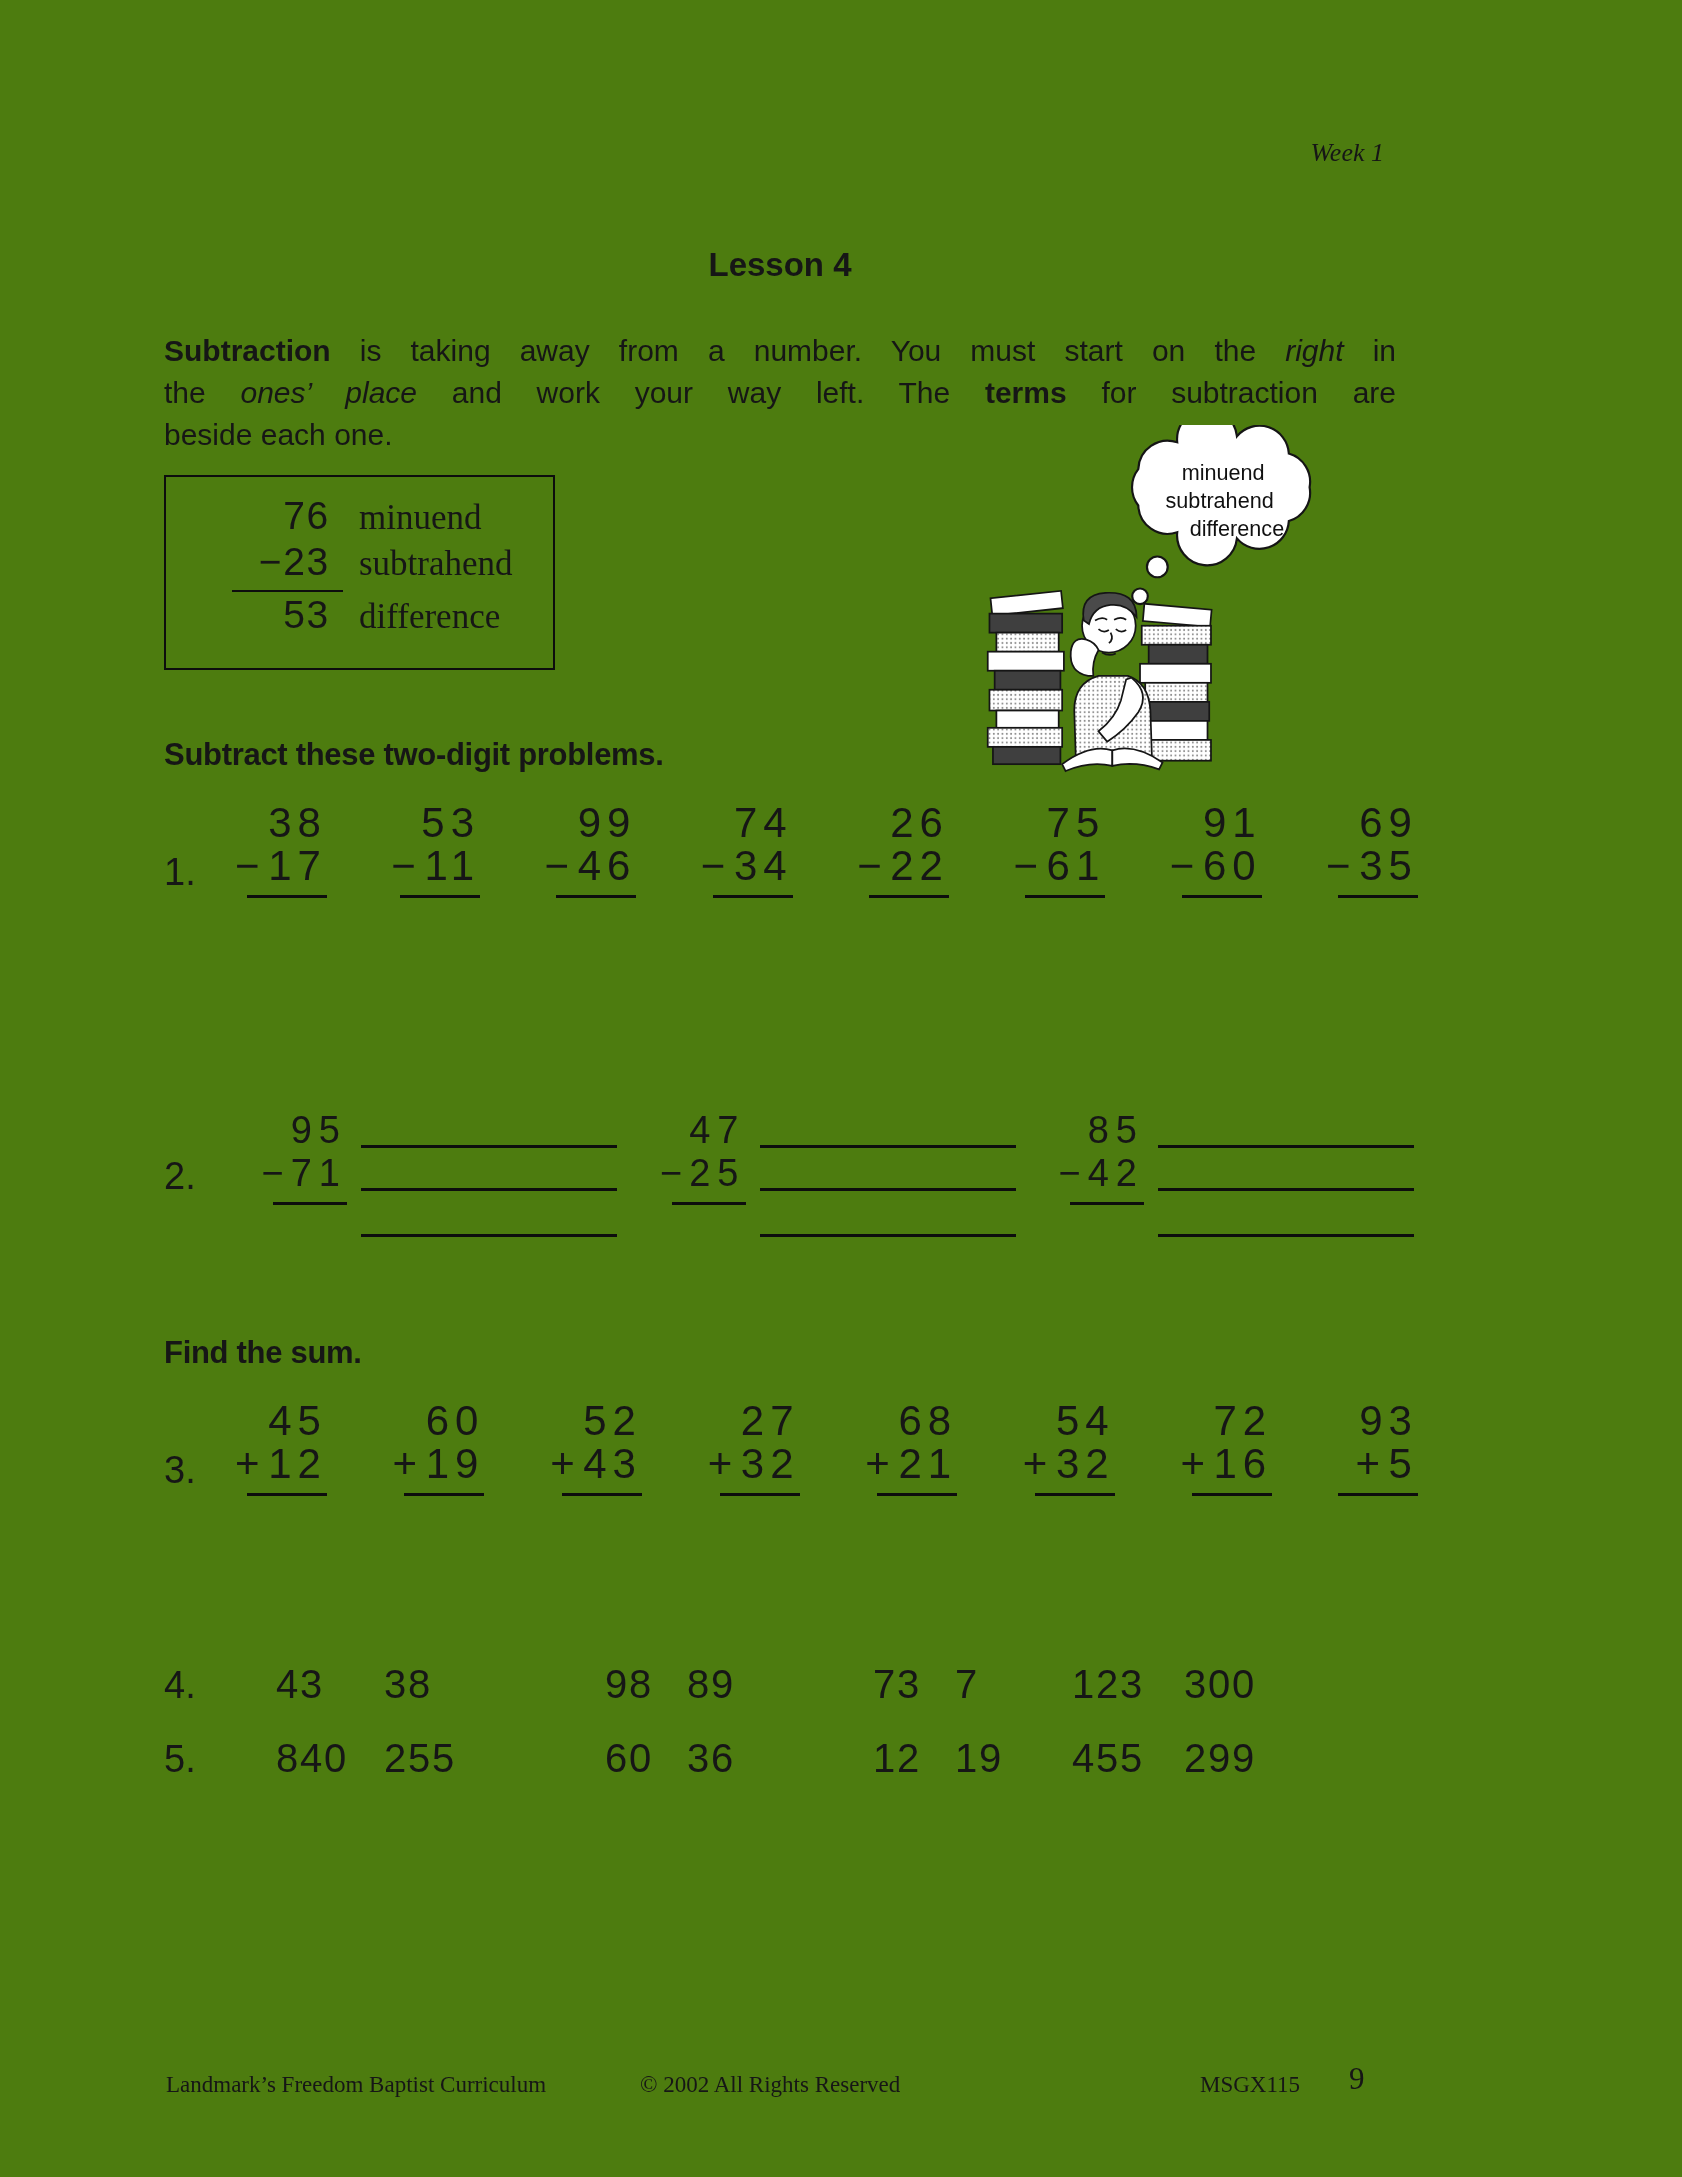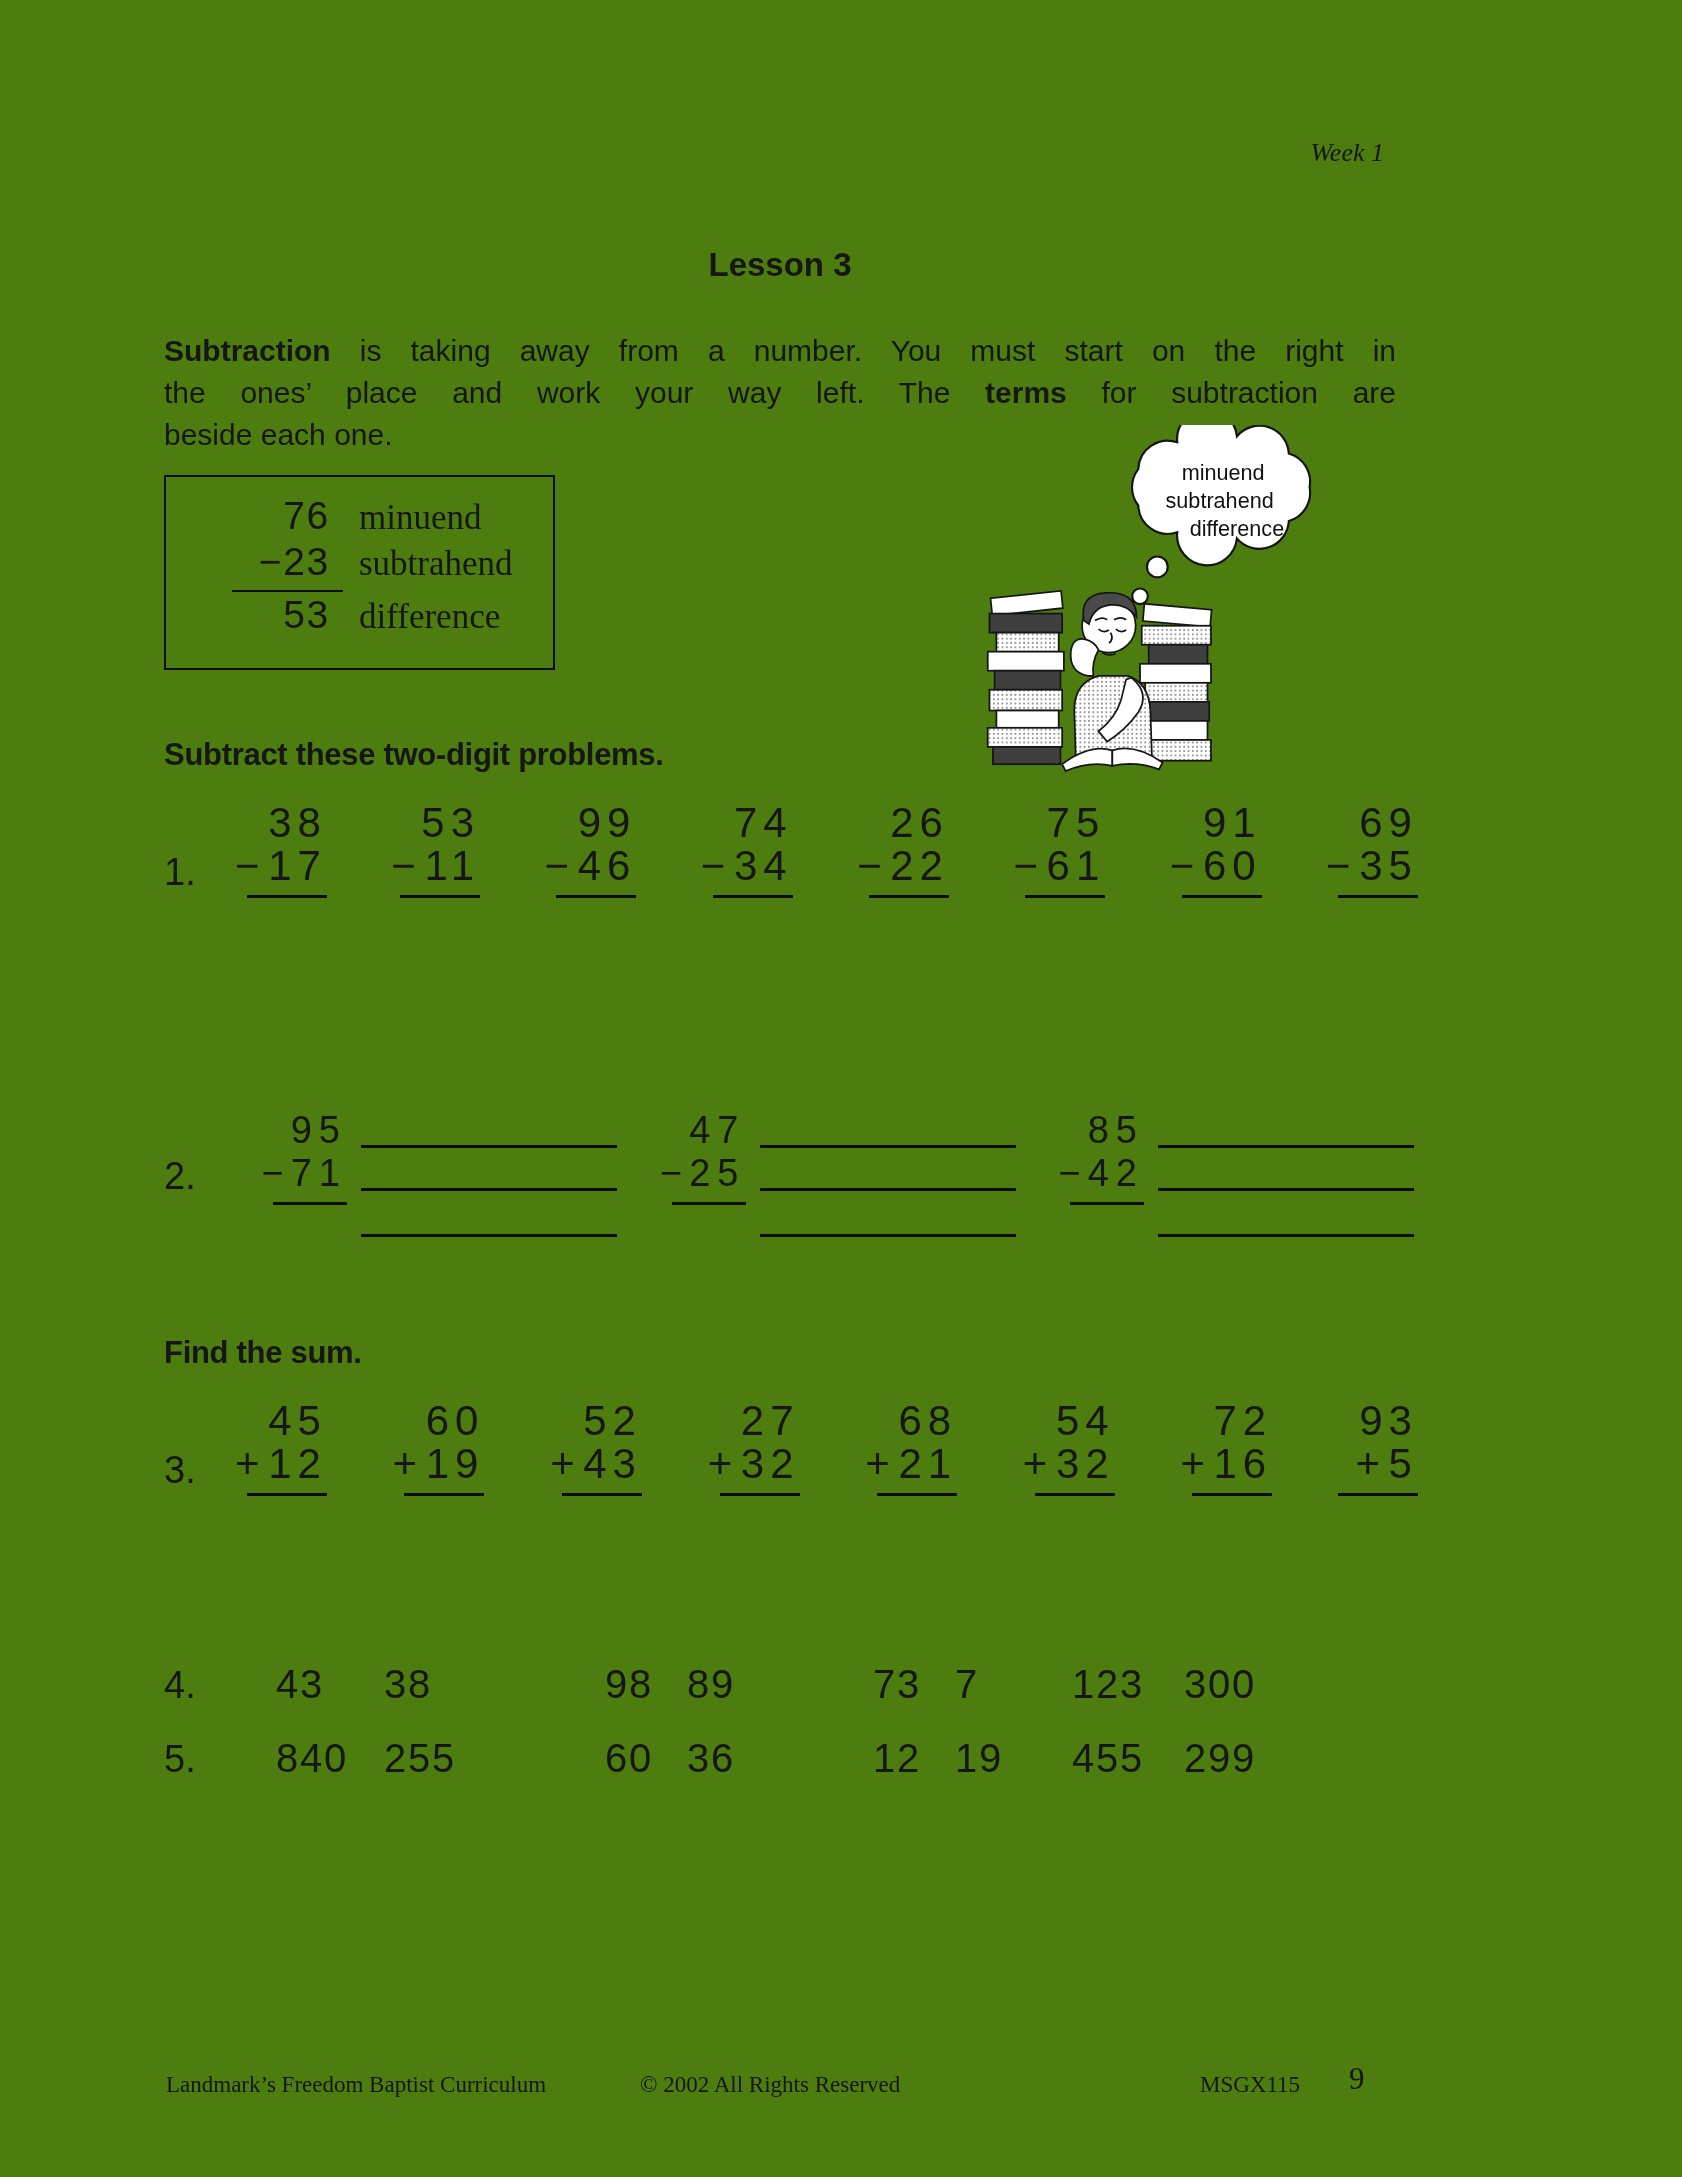--- a/index.html
+++ b/index.html
@@ -15,21 +15,21 @@
 
   
   .week{top:138px;right:299px;font-family:"Liberation Serif",serif;font-style:italic;font-size:26px;}
   .title{left:164px;top:246px;width:1232px;text-align:center;font-size:33px;font-weight:bold;}
 
   
   .intro{left:164px;top:330px;width:1232px;font-size:30px;line-height:42px;}
   .intro .ln{text-align:justify;text-align-last:justify;height:42px;overflow:hidden;}
   .intro .ln.last{text-align:left;text-align-last:left;}
   .b{font-weight:bold;}
-  .i{}
+  .i{font-style:italic;}
 
   
   .exbox{left:164px;top:475px;width:391px;height:195px;border:2.6px solid #0d0d0d;box-sizing:border-box;padding:17.3px 0 0 12px;}
   .ex-row{display:flex;align-items:baseline;height:46px;}
   .ex-num{width:152px;text-align:right;font-size:39px;letter-spacing:1.7px;}
   .ex-label{margin-left:29px;font-family:"Liberation Serif",serif;font-size:35px;}
   .ex-rule{margin-left:54px;width:111px;border-top:2.6px solid #0d0d0d;height:0;margin-top:3.5px;margin-bottom:1.7px;}
 
   
   .instr{left:164px;font-size:31px;font-weight:bold;letter-spacing:-0.3px;}
@@ -64,21 +64,21 @@
   
   .cartoon{left:979px;top:425px;}
   .cartoon text{font-family:"Liberation Sans",sans-serif;font-size:25px;fill:#111;}
 </style>
 </head>
 <body>
 
 <div class="page">
 
   <div class="abs week">Week 1</div>
-  <div class="abs title">Lesson 3</div>
+  <div class="abs title">Lesson 4</div>
 
   <div class="abs intro">
     <div class="ln"><span class="b">Subtraction</span><span> is taking away from a number.  You must start on the </span><span class="i">right</span><span> in</span></div>
     <div class="ln"><span>the </span><span class="i">ones’ place</span><span> and work your way left.  The </span><span class="b">terms</span><span> for subtraction are</span></div>
     <div class="ln last"><span>beside each one.</span></div>
   </div>
 
   <div class="abs exbox">
     <div class="ex-row">
       <span class="ex-num">76</span>

